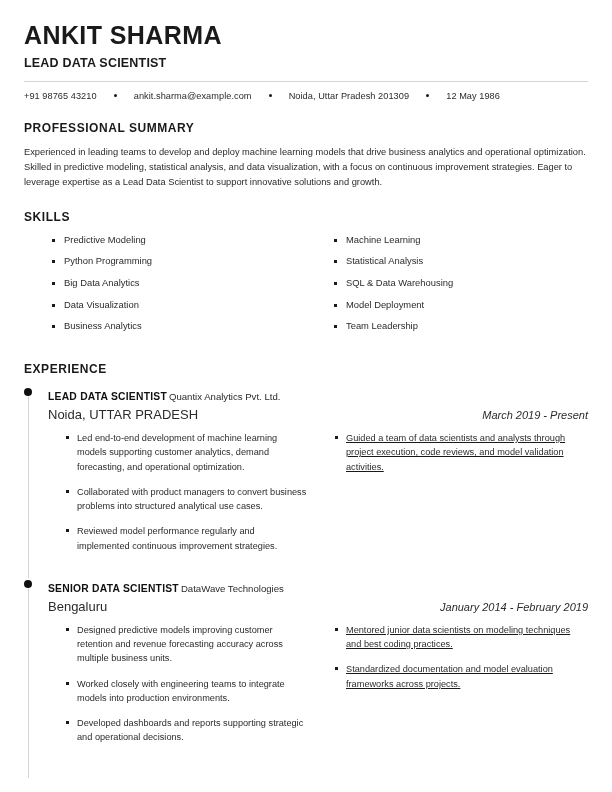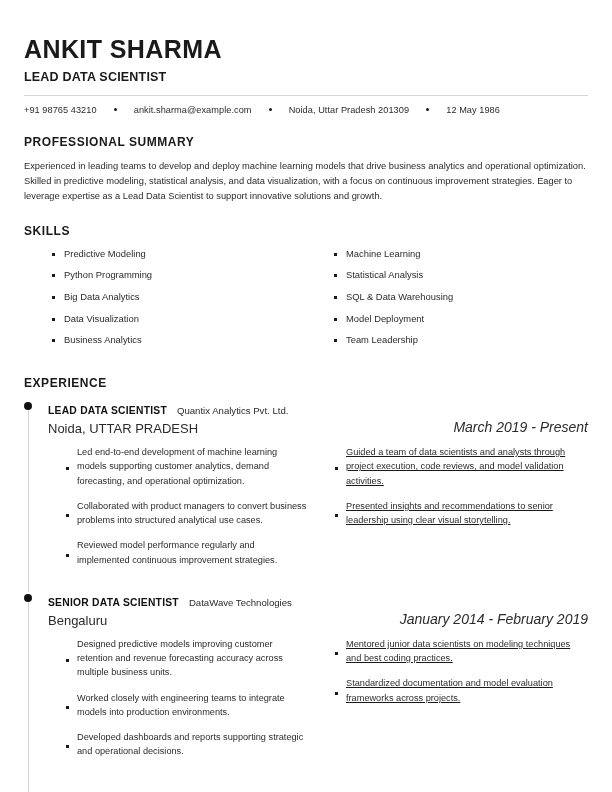--- a/index.html
+++ b/index.html
@@ -9,21 +9,21 @@
   }
   body {
     width: 612px;
     height: 792px;
     font-family: "Liberation Sans", sans-serif;
     color: #1a1a1a;
     position: relative;
     overflow: hidden;
   }
   .page {
-    padding: 36px 24px 0 24px;
+    padding: 22px 24px 0 24px;
     box-sizing: border-box;
     width: 612px;
     height: 676px;
   }
 
   
   .name {
     font-size: 25px;
     font-weight: bold;
     letter-spacing: 0.4px;
@@ -136,29 +136,29 @@
   .exp-title {
     font-size: 10.3px;
     font-weight: bold;
     letter-spacing: 0.25px;
     color: #111111;
   }
   .exp-company {
     font-size: 9.6px;
     font-weight: normal;
     color: #2b2b2b;
-    margin-left: 10px;
+    margin-left: 2px;
   }
   .exp-location {
     font-size: 13px;
     color: #2b2b2b;
     margin-top: 3px;
   }
   .exp-dates {
-    font-size: 14px;
+    font-size: 11px;
     font-style: italic;
     color: #2b2b2b;
     white-space: nowrap;
     align-self: flex-end;
     margin-bottom: 1px;
   }
   .exp-meta-row {
     display: flex;
     justify-content: space-between;
     align-items: baseline;
@@ -167,21 +167,21 @@
   .bullet-grid {
     display: grid;
     grid-template-columns: 1fr 1fr;
     column-gap: 22px;
     margin-top: 9px;
   }
   .bullet-col { padding-left: 18px; box-sizing: border-box; }
   .bullet-col.right { padding-left: 6px; text-decoration: underline; }
   .bullet-item {
     display: flex;
-    align-items: center;
+    align-items: flex-start;
     font-size: 9.2px;
     line-height: 1.55;
     color: #2b2b2b;
     margin-bottom: 11px;
   }
   .bullet-item .sq-bullet { margin-top: 5px; margin-right: 8px; }
   .bullet-text { flex: 1 1 auto; }
 </style>
 </head>
 <body>
@@ -288,24 +288,20 @@
             <div class="bullet-item">
               <span class="sq-bullet"></span>
               <span class="bullet-text">Reviewed model performance regularly and implemented continuous improvement strategies.</span>
             </div>
           </div>
           <div class="bullet-col right">
             <div class="bullet-item">
               <span class="sq-bullet"></span>
               <span class="bullet-text">Guided a team of data scientists and analysts through project execution, code reviews, and model validation activities.</span>
             </div>
-            <div class="bullet-item">
-              <span class="sq-bullet"></span>
-              <span class="bullet-text">Presented insights and recommendations to senior leadership using clear visual storytelling.</span>
-            </div>
           </div>
         </div>
       </div>
 
       <div class="exp-entry last">
         <span class="tl-dot"></span>
         <span class="tl-line"></span>
         <div class="exp-head-row">
           <div class="exp-title-block">
             <span class="exp-title">SENIOR DATA SCIENTIST</span><span class="exp-company">DataWave Technologies</span>

